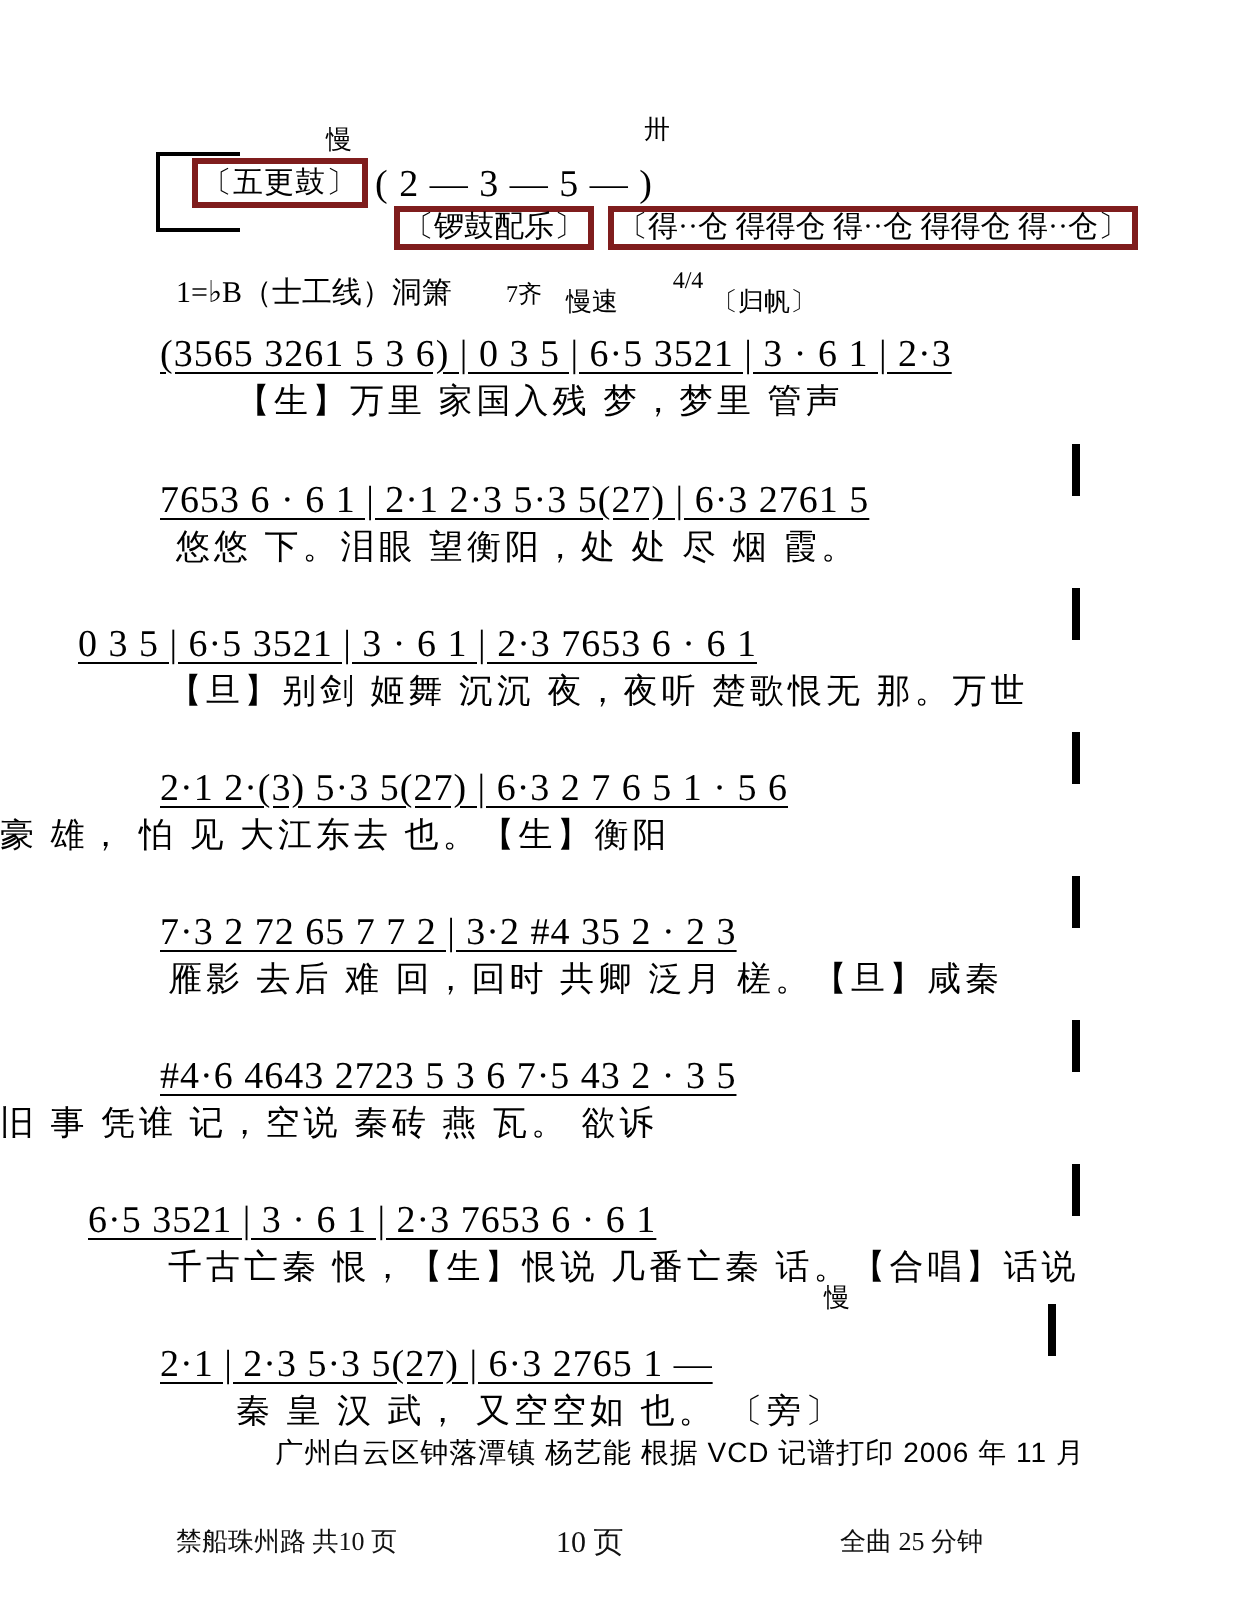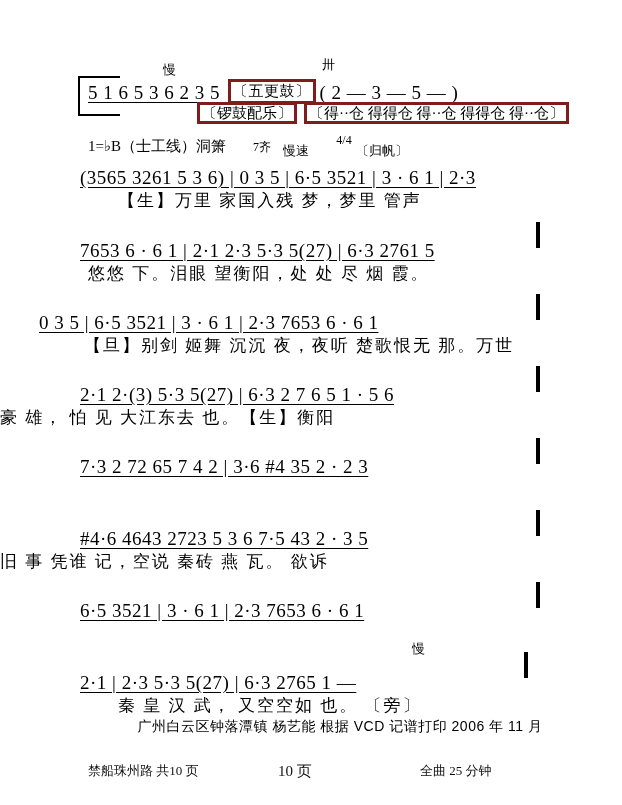--- a/index.html
+++ b/index.html
@@ -114,21 +114,20 @@
 <div class="page">
 
   <div>
 
     <div class="tempo-mark" style="left:163px; top:61px;">慢</div>
 
     <div class="sysbracket" style="left:78px; top:76px; width:40px; height:18px;"></div>
     <div class="sysbracket-bot" style="left:78px; top:94px; width:40px; height:20px;"></div>
 
     <div class="notes-line" style="position:absolute; left:88px; top:70px;">
-      <span class="u1">5 1 6 5 3 6 2 3 5</span>
       <span class="boxed" style="margin-left:8px;">〔五更鼓〕</span>
       <span style="margin-left:4px;">( 2 — 3 — 5 — )</span>
     </div>
 
     <div class="tempo-mark" style="left:322px; top:56px;">卅</div>
 
     <div style="position:absolute; left:197px; top:104px;">
       <span class="boxed">〔锣鼓配乐〕</span>
       <span class="boxed" style="margin-left:3px;">〔得··仓 得得仓 得··仓 得得仓 得··仓〕</span>
     </div>
@@ -174,38 +173,44 @@
       <span class="u1">2·1  2·(3)  5·3  5(27) | 6·3  2 7 6 5  1  ·  5 6</span>
     </div>
     <div class="lyric-line" style="">
       <span>豪 雄， 怕 见 大江东去 也。【生】衡阳</span>
     </div>
     <div class="endbar" style="left:536px; top:-6px;"></div>
   </div>
 
   <div class="system" style="top:444px;">
     <div class="notes-line" style="padding-left:80px;">
-      <span class="u1">7·3  2 72 65  7  4 2 | 3·6 #4 35 2  ·  2 3</span>
+      <span class="u1">7·3  2 72 65  7  7 2 | 3·2 #4 35 2  ·  2 3</span>
+    </div>
+    <div class="lyric-line" style="padding-left:84px;">
+      <span>雁影 去后 难 回，回时 共卿 泛月 槎。【旦】咸秦</span>
     </div>
     <div class="endbar" style="left:536px; top:-6px;"></div>
   </div>
 
   <div class="system" style="top:516px;">
     <div class="notes-line" style="padding-left:80px;">
       <span class="u1">#4·6  4643  2723  5 3 6  7·5 43  2 · 3 5</span>
     </div>
     <div class="lyric-line" style="">
       <span>旧 事 凭谁 记，空说 秦砖 燕 瓦。 欲诉</span>
     </div>
     <div class="endbar" style="left:536px; top:-6px;"></div>
   </div>
 
   <div class="system" style="top:588px;">
-    <div class="notes-line" style="padding-left:80px;">
+    <div class="notes-line" style="padding-left:44px;">
       <span class="u1">6·5 3521 | 3 · 6 1 | 2·3 7653 6 · 6 1</span>
+    </div>
+    <div class="lyric-line" style="padding-left:84px;">
+      <span>千古亡秦 恨，【生】恨说 几番亡秦 话。【合唱】话说</span>
     </div>
     <div class="endbar" style="left:536px; top:-6px;"></div>
   </div>
 
   <div class="system" style="top:660px;">
     <div class="tempo-mark" style="left:412px; top:-20px;">慢</div>
     <div class="notes-line" style="padding-left:80px;">
       <span class="u1">2·1 | 2·3  5·3  5(27) | 6·3  2765  1 —</span>
     </div>
     <div class="lyric-line" style="padding-left:118px;">

